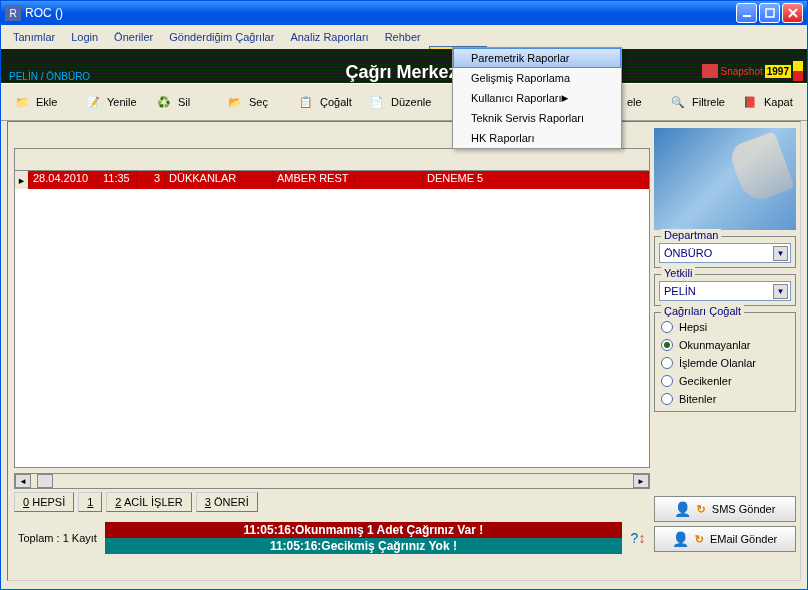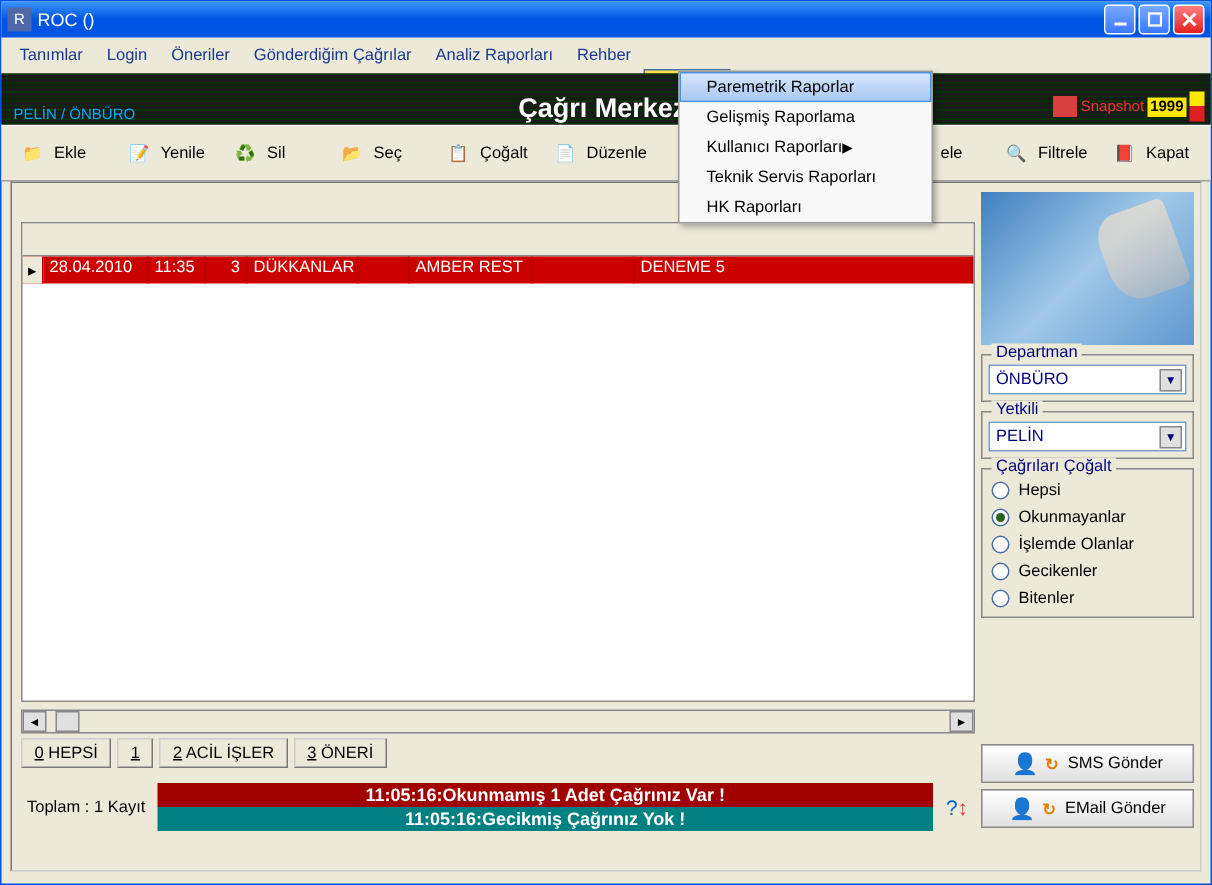--- a/index.html
+++ b/index.html
@@ -147,21 +147,21 @@
       </div>
   </div>
 
   <div class="banner">
     <div class="banner-grid"></div>
     <span class="banner-label">PELİN / ÖNBÜRO</span>
     <span class="banner-title">Çağrı Merkezi</span>
     <div class="banner-right">
       <div class="snapshot-icon"></div>
       <span class="snapshot-text">Snapshot</span>
-      <span class="badge-2000">1999</span>
+      <span class="badge-2000">1997</span>
       <div class="badge-stripe"></div>
     </div>
   </div>
 
   <div class="toolbar">
     <div class="tool-btn">
         <span class="tool-icon">📁</span>
         <span>Ekle</span>
       </div>
     <div class="tool-btn">

